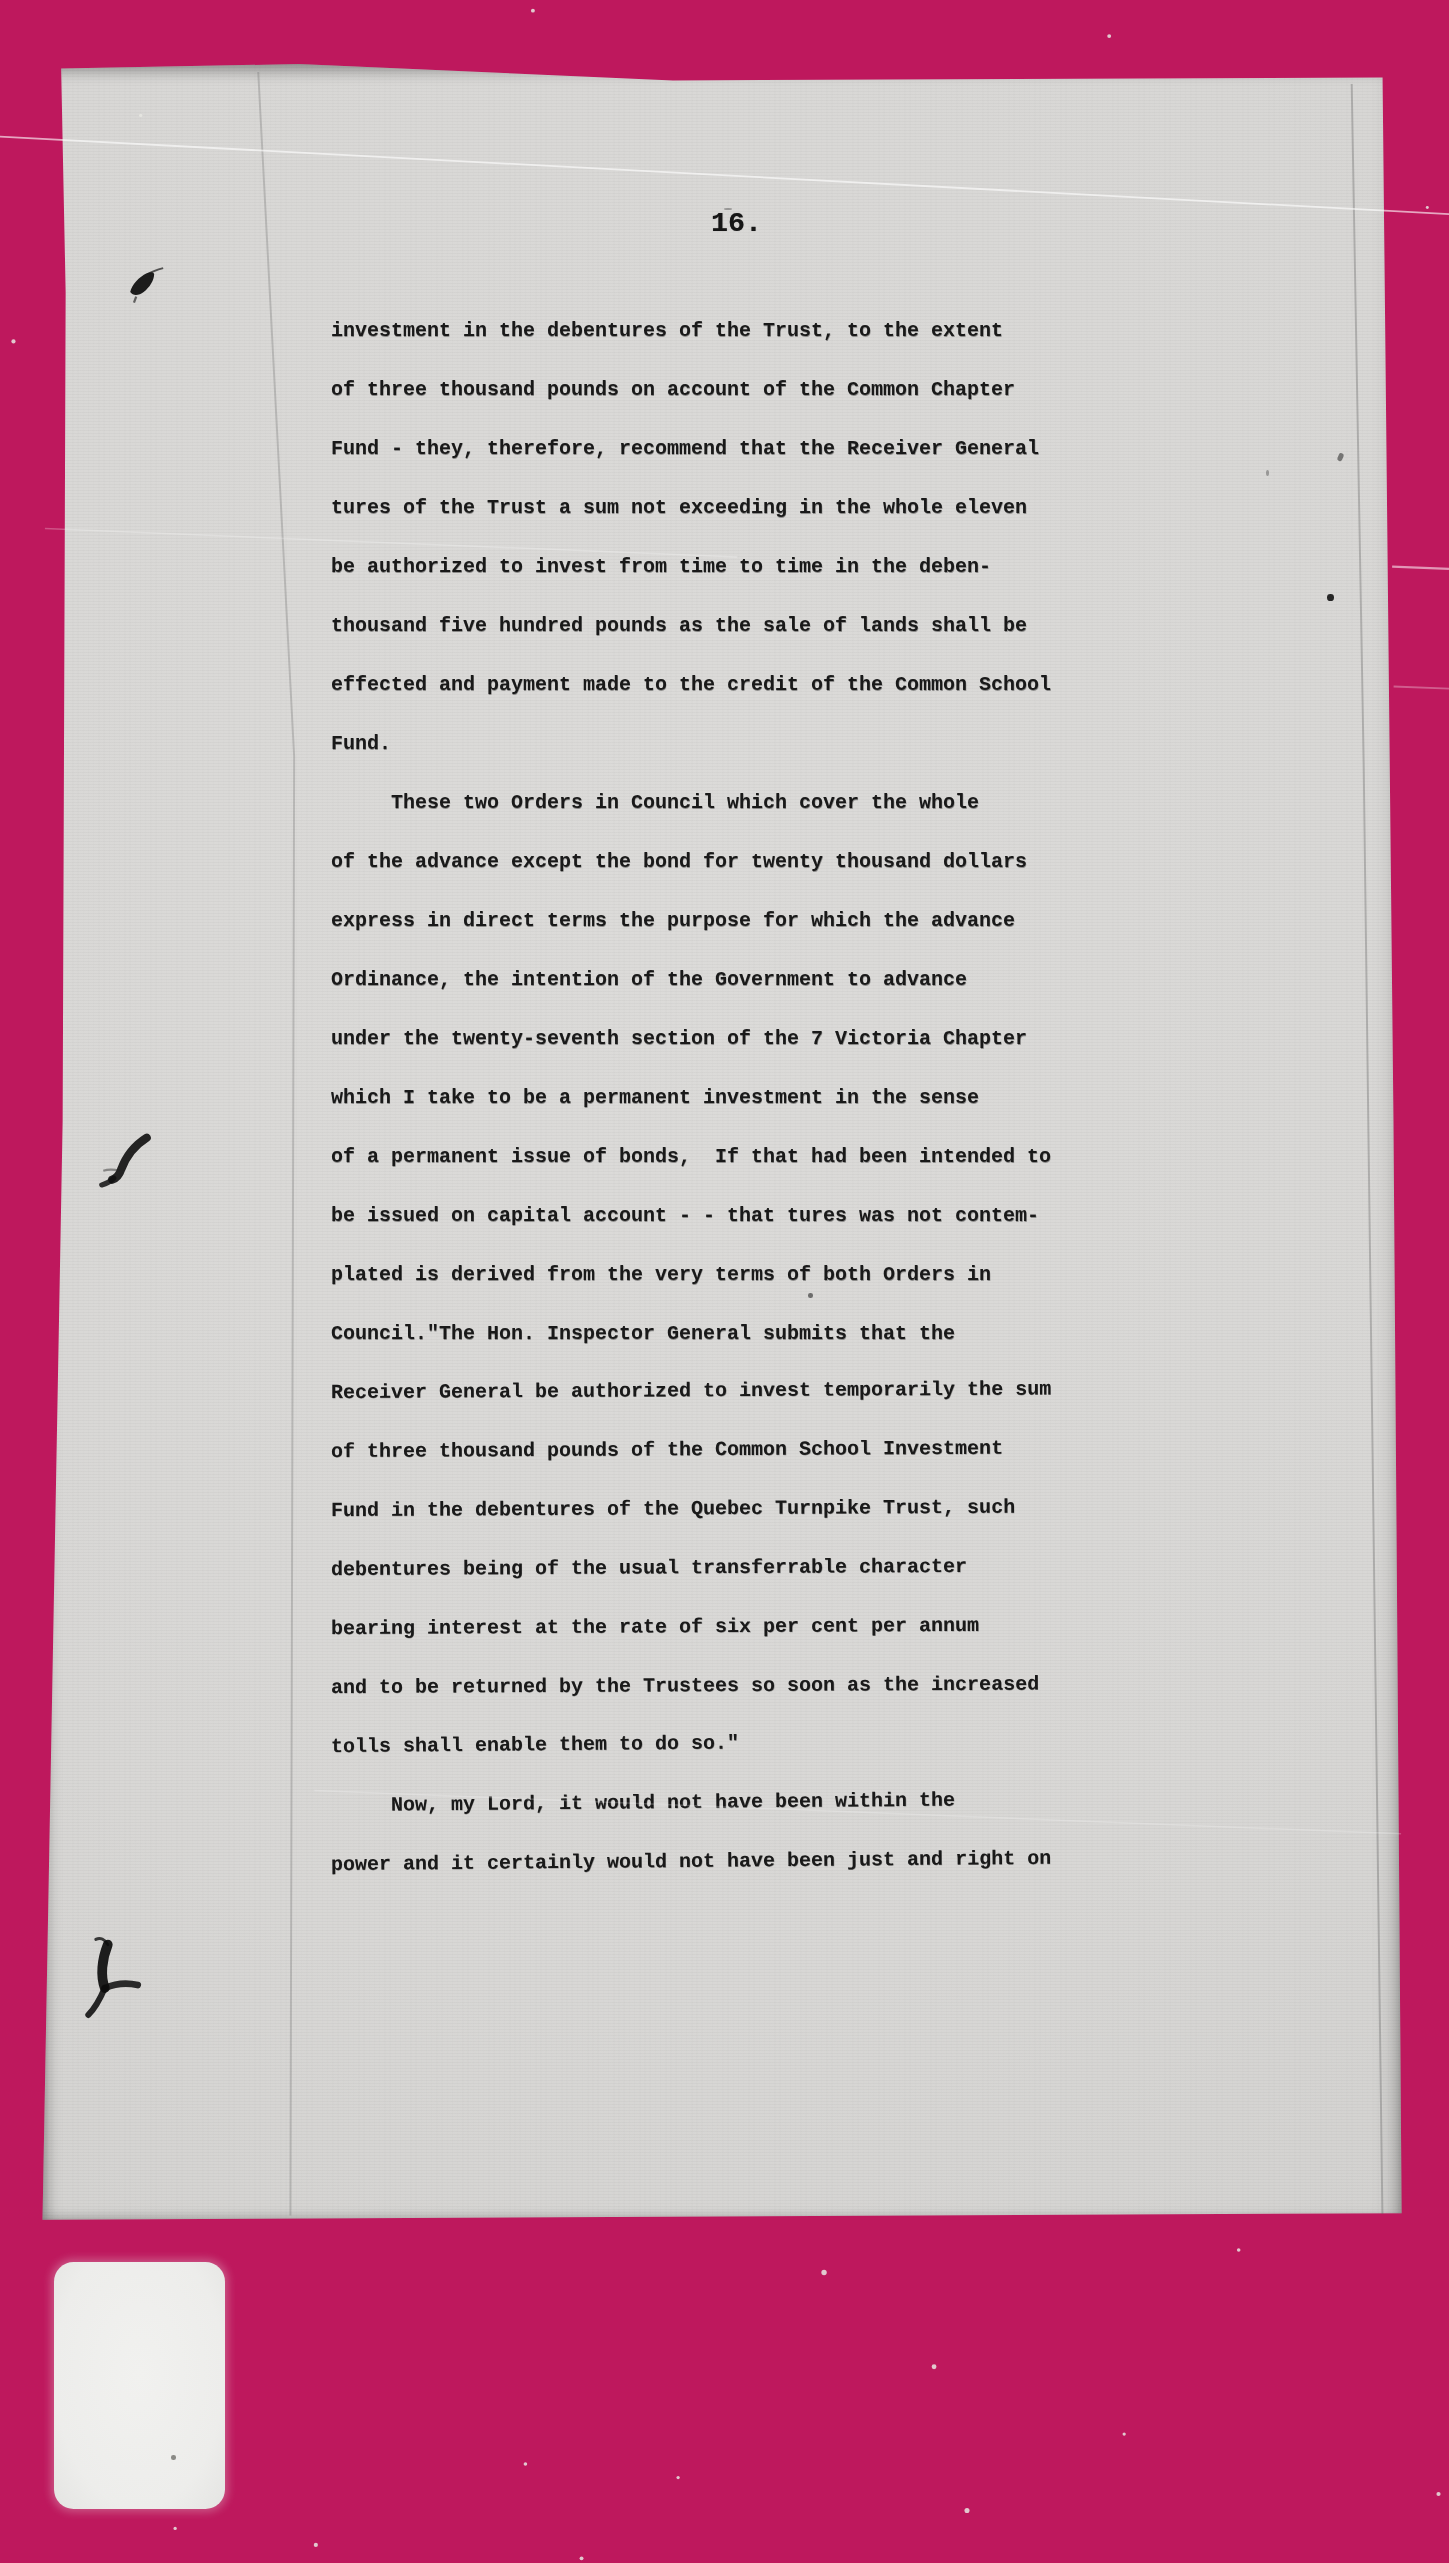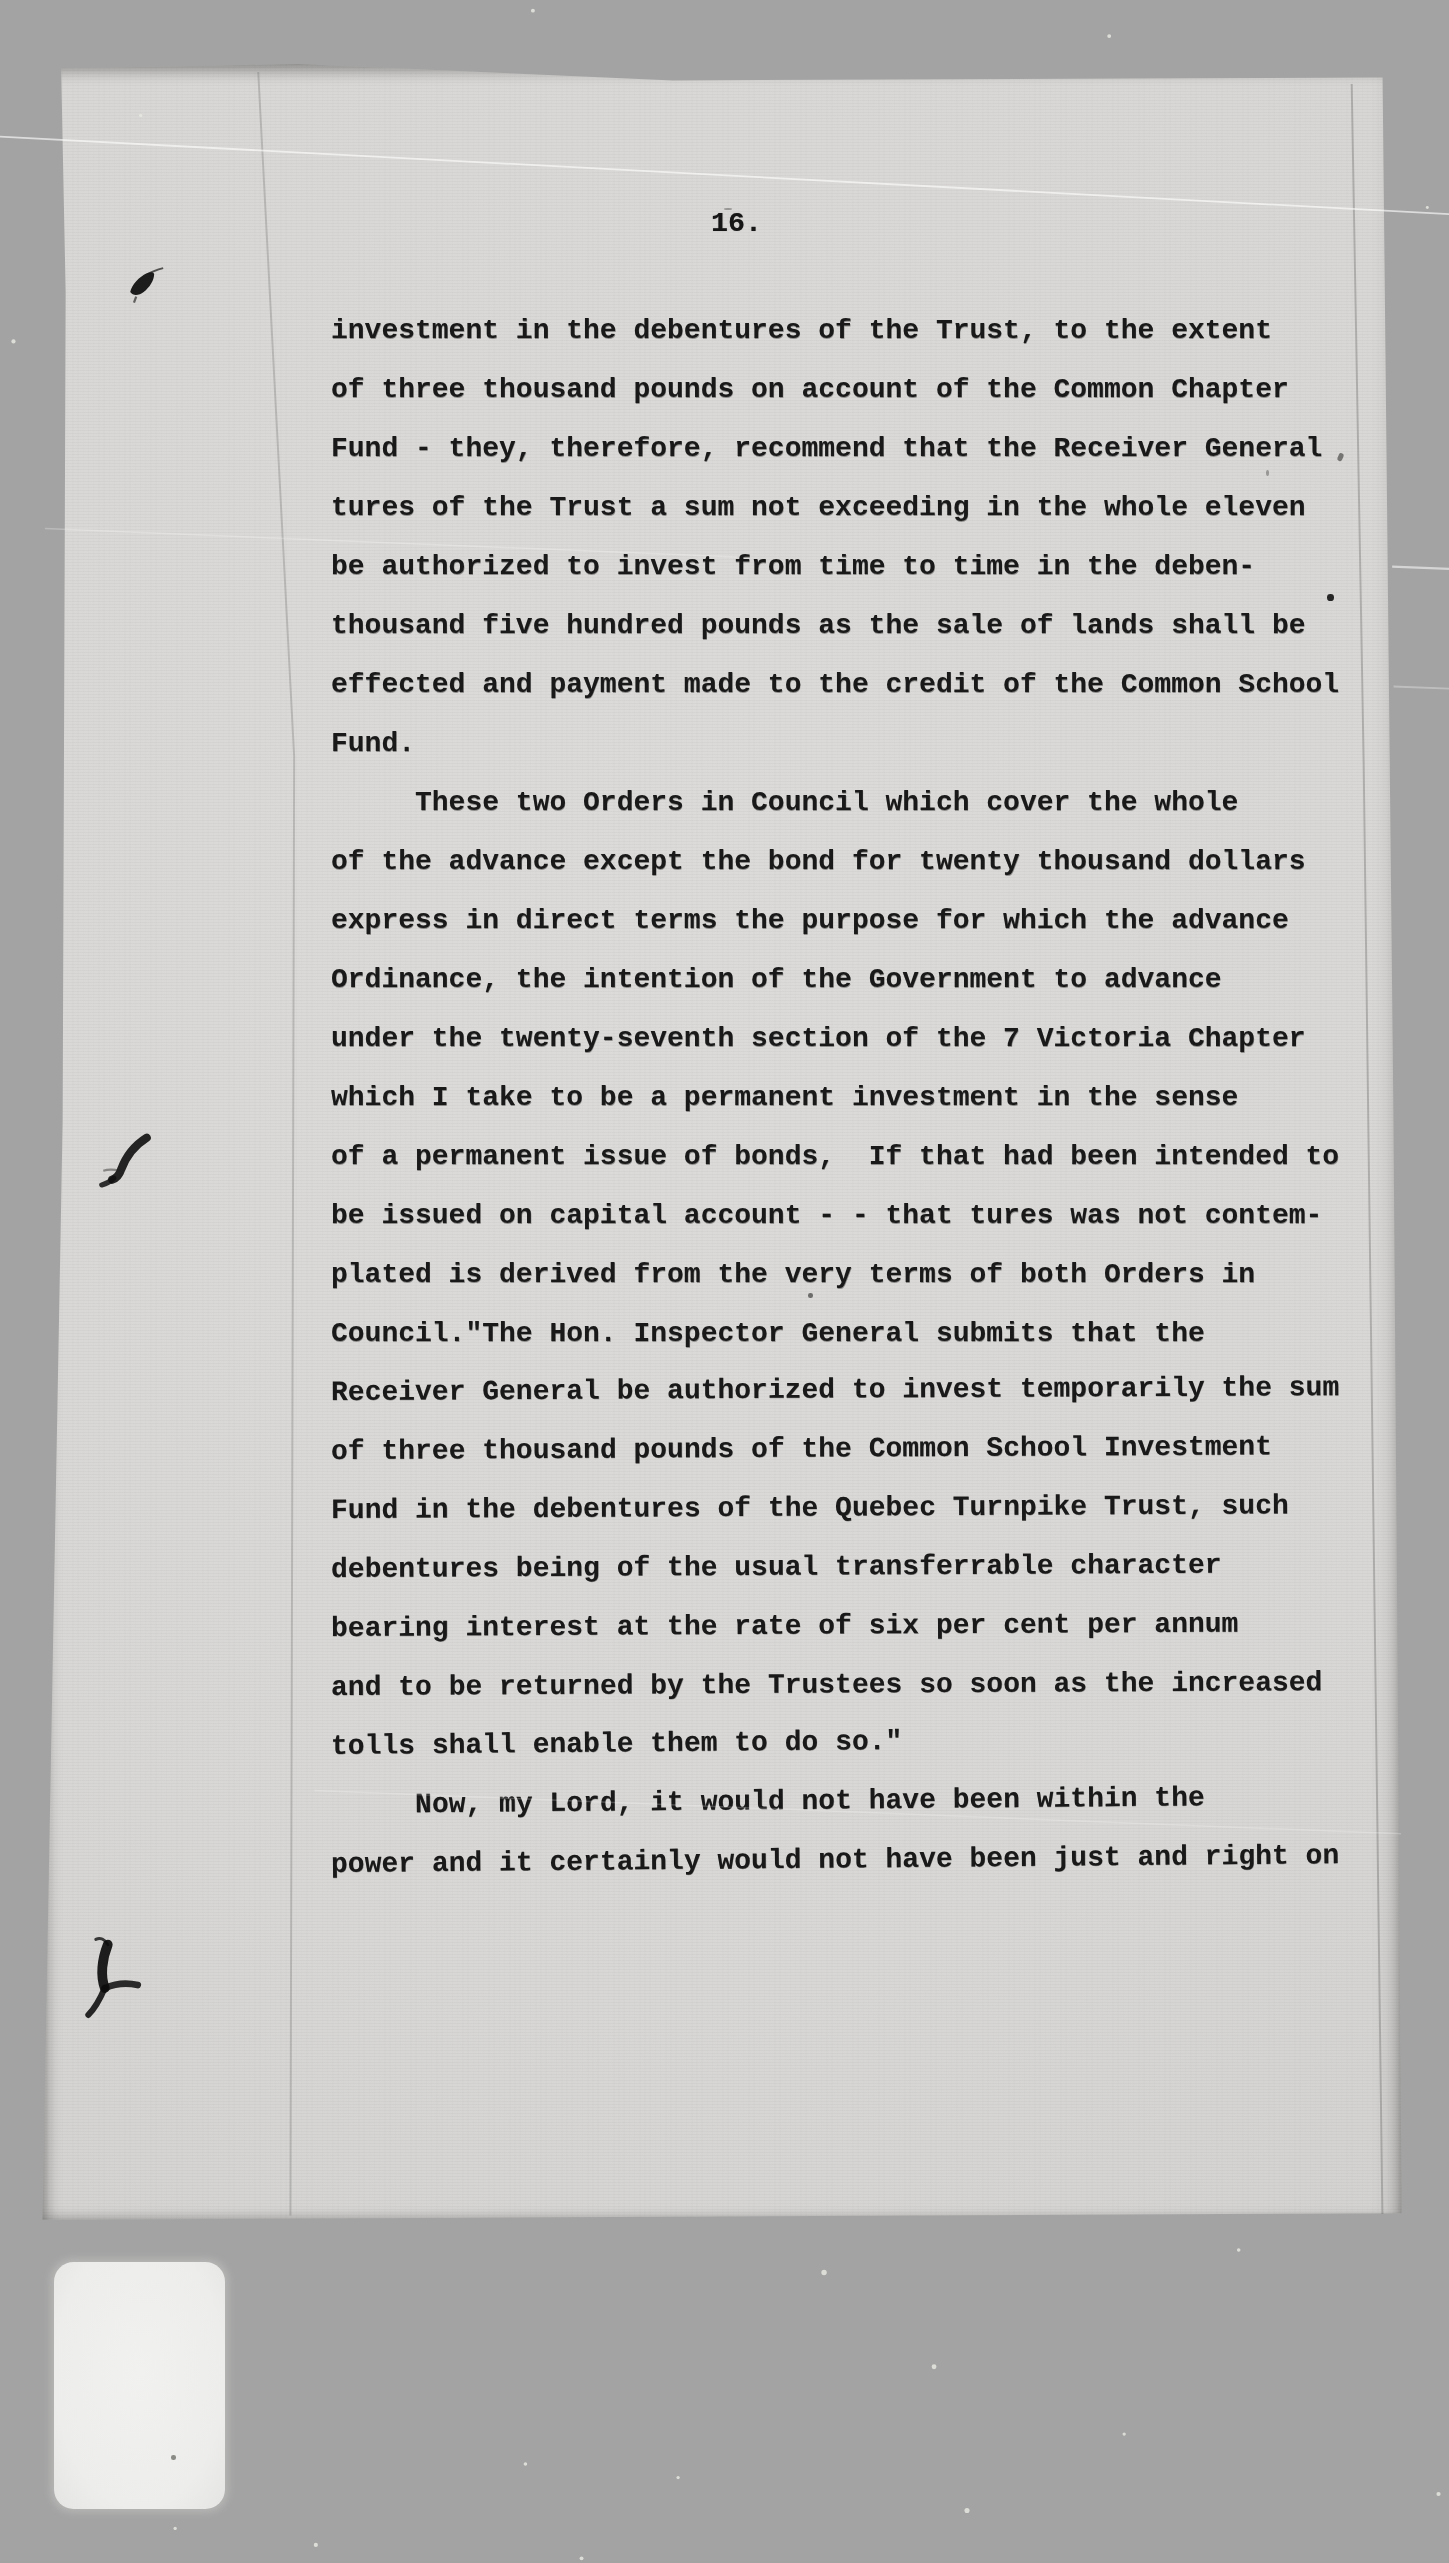--- a/index.html
+++ b/index.html
@@ -1,19 +1,19 @@
 <!DOCTYPE html>
 <html style="font-size:12px"><head>
 <meta charset="utf-8">
 <style>
   html,body{margin:0;padding:0;background:#000;}
   .stage{
     position:relative;
     width:1449px;height:2563px;
-    background:#a3a3a3;
+    background:#be185d;
     overflow:hidden;
     font-family:"Liberation Mono","DejaVu Sans Mono",monospace;
   }
   
   .paper{
     position:absolute;left:41px;top:61px;width:1362px;height:2163px;
     background:
       repeating-linear-gradient(180deg, rgba(90,90,90,.045) 0 0.7px, rgba(255,255,255,0) 0.7px 3px),
       repeating-linear-gradient(90deg, rgba(120,120,120,.02) 0 1.5px, rgba(255,255,255,0) 1.5px 5.2px),
       radial-gradient(ellipse 120% 90% at 45% 40%, #dcdbd9 0%, #d8d7d5 55%, #cfcecc 100%);
@@ -30,21 +30,21 @@
   .pagenum{
     position:absolute;left:670px;top:147px;width:90px;
     font-size:28.4px;font-weight:700;line-height:31px;
     color:#161616;text-align:left;
     text-shadow:0 0 0.7px rgba(20,20,20,.55);
     white-space:pre;
   }
   
   .textblock{
     position:absolute;left:290px;top:240px;width:1048px;
-    font-size:28px;font-weight:700;color:#191919;
+    font-size:20px;font-weight:700;color:#191919;
     text-shadow:0.3px 0.5px 0.5px rgba(25,25,25,.40);
   }
   .line{
     height:59px;line-height:59px;
     white-space:pre;
     transform-origin:left center;
   }
   .line:nth-child(n+19){transform:rotate(-0.28deg);}
   .line:nth-child(n+25){transform:rotate(-0.5deg);}
   

